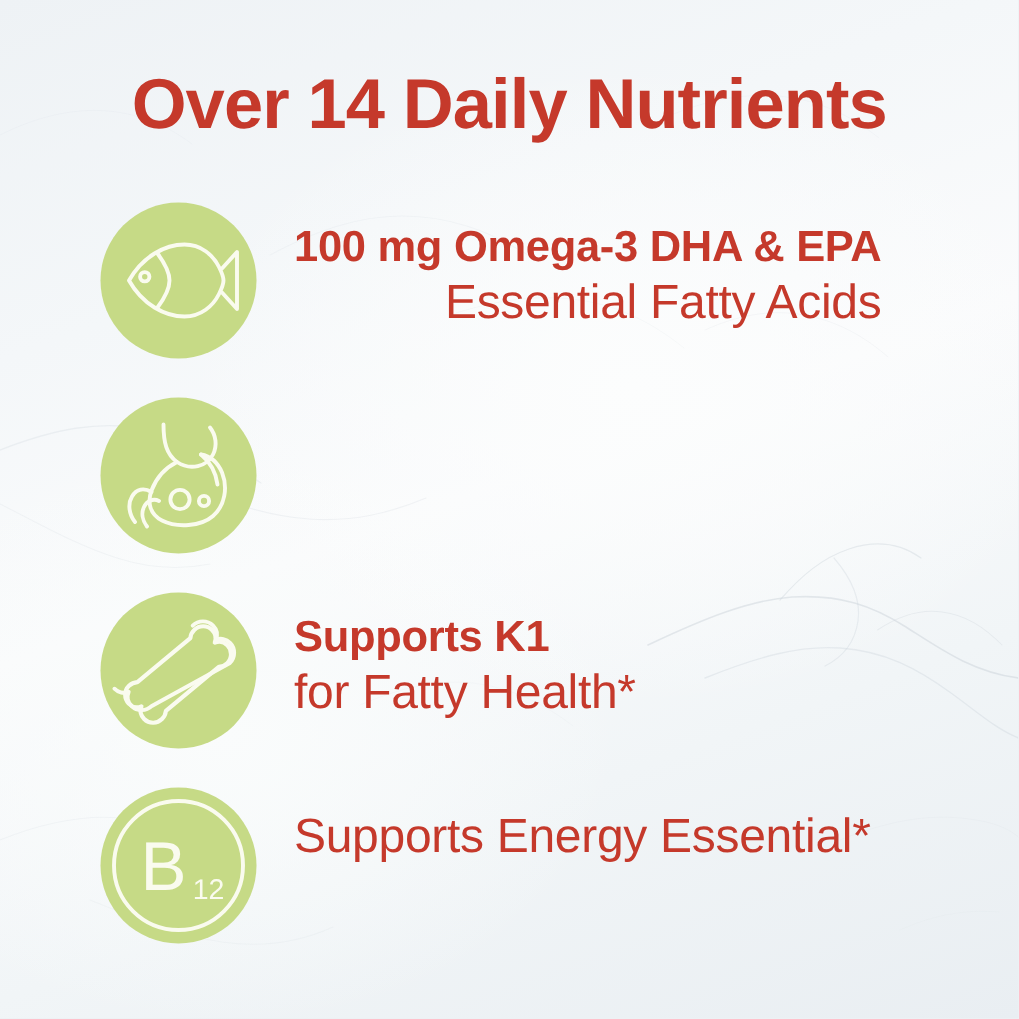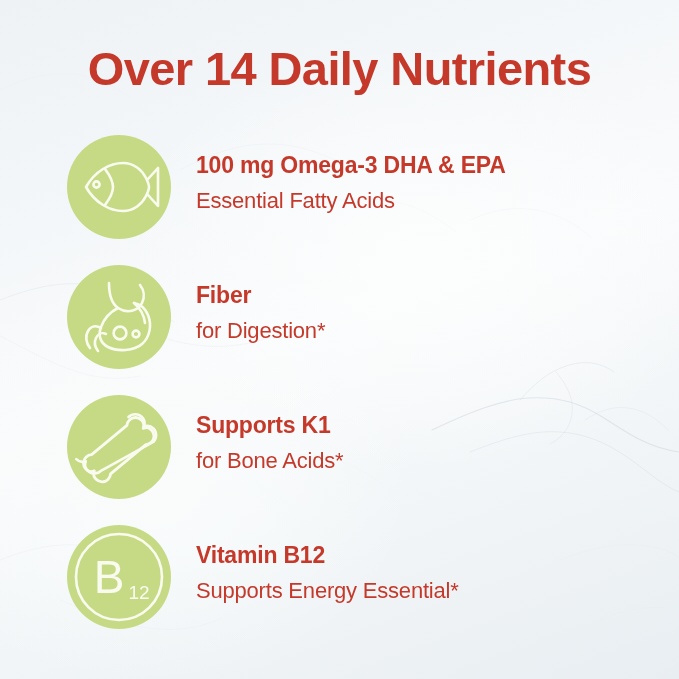--- a/index.html
+++ b/index.html
@@ -84,34 +84,35 @@
   .icon-badge svg { display: block; overflow: visible; }
 
   .row-text {
     position: absolute;
     left: 196px;
     top: 26px;
     color: #C5392B;
   }
 
   .row-title {
-    font-size: 23px;
+    font-size: 29px;
     font-weight: bold;
     letter-spacing: -0.2px;
     line-height: 34px;
     white-space: nowrap;
   }
 
   .row-sub {
-    font-size: 22px;
+    font-size: 32px;
     font-weight: normal;
     letter-spacing: -0.2px;
     line-height: 34px;
     white-space: nowrap;
     margin-top: 2px;
+    text-align: right;
   }
 </style>
 </head>
 <body>
 
 <div id="infographic-root">
 
   <svg id="marble-veins" viewBox="0 0 679 679" preserveAspectRatio="none" aria-hidden="true">
     <g fill="none" stroke="#B9C3CC" stroke-linecap="round">
       <path d="M432 430 C470 412 500 400 528 398 C560 396 582 404 604 418 C626 432 648 448 679 452" stroke-width="1.1" opacity=".55"></path>
@@ -174,24 +175,20 @@
             <path d="M19 47 C14 44 9 45 6 50 C3 55 4 62 8 67"></path>
             <path d="M24 53 C20 51 16 53 14 57 C12 61 13 66 16 70"></path>
 
             <path d="M52 22 C58 27 62 34 63 42"></path>
 
             <circle cx="38" cy="52" r="6.4"></circle>
             <circle cx="54" cy="53" r="3.4"></circle>
           </svg>
         </span>
       </div>
-      <div class="row-text">
-        <div class="row-title">Fiber</div>
-        <div class="row-sub">for Digestion*</div>
-      </div>
     </div>
 
     <div class="row">
       <div class="icon-badge">
         <span>
           <svg width="72" height="72" viewBox="0 0 72 72" fill="none" stroke="#FAFBEF" stroke-width="2.8" stroke-linecap="round" stroke-linejoin="round">
             <path d="M50.5 7.5 C54.5 3.5 61 3.6 64.8 7.4 C67.6 10.2 68.3 14.2 66.9 17.6
                      C70.3 16.2 74.3 16.9 77 19.7
                      C80.8 23.5 80.9 30 76.9 34 L26 62 L21.5 64.5
                      C17.5 68.5 11 68.4 7.2 64.6 C4.4 61.8 3.7 57.8 5.1 54.4
@@ -202,34 +199,33 @@
                      C65.9 32.7 63.9 33.5 61.9 33.6 L26.6 62.9
                      C26.4 64.9 25.6 66.8 24 68.4 C20.7 71.7 15.3 71.6 12.1 68.3
                      C9.8 66 9.2 62.7 10.3 59.9 C7.5 61.1 4.1 60.5 1.9 58.1
                      C-1.3 54.9 -1.4 49.5 2 46.2 C3.6 44.6 5.6 43.8 7.6 43.7 L42.9 14.4
                      C43.1 12.4 43.9 10.5 45.5 9 Z" transform="translate(1,0)"></path>
           </svg>
         </span>
       </div>
       <div class="row-text">
         <div class="row-title">Supports K1</div>
-        <div class="row-sub">for Bone Acids*</div>
+        <div class="row-sub">for Fatty Health*</div>
       </div>
     </div>
 
     <div class="row">
       <div class="icon-badge">
         <span>
           <svg width="92" height="92" viewBox="0 0 92 92" fill="none">
             <circle cx="46" cy="46" r="43" stroke="#FAFBEF" stroke-width="2.6" fill="none"></circle>
             <text x="36" y="62" fill="#FAFBEF" font-family="Liberation Sans, sans-serif" font-size="46" text-anchor="middle">B</text>
             <text x="66" y="68" fill="#FAFBEF" font-family="Liberation Sans, sans-serif" font-size="19" text-anchor="middle">12</text>
           </svg>
         </span>
       </div>
       <div class="row-text">
-        <div class="row-title">Vitamin B12</div>
         <div class="row-sub">Supports Energy Essential*</div>
       </div>
     </div>
 
   </div>
 </div>
 
 </body></html>

